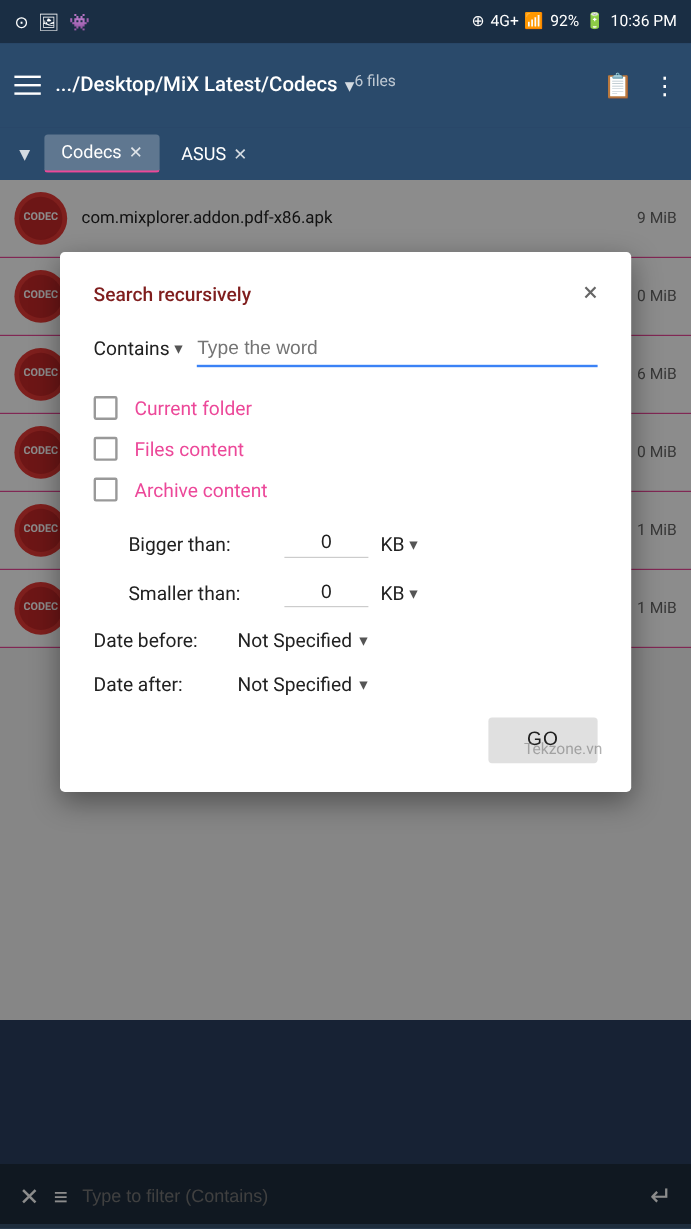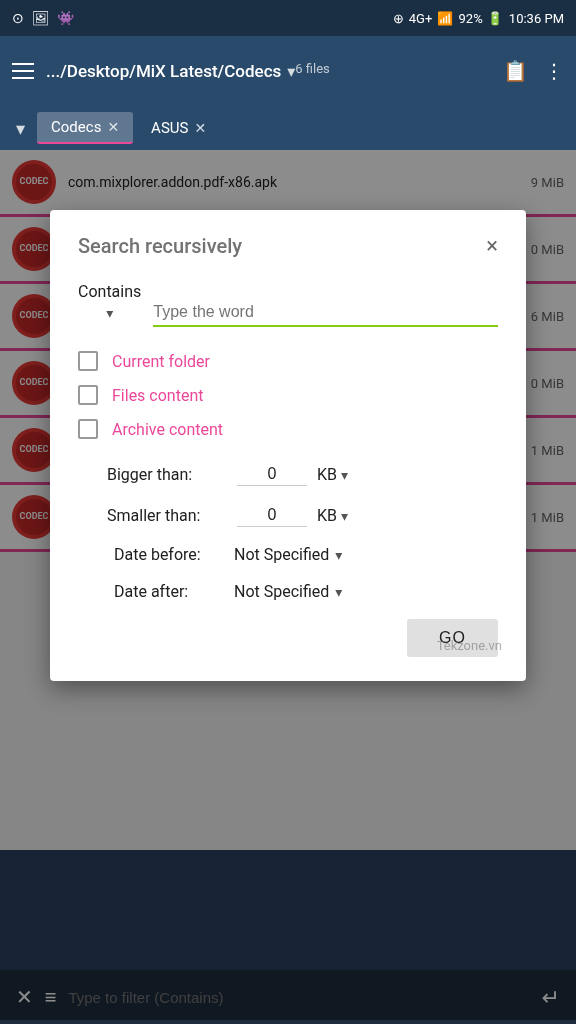--- a/index.html
+++ b/index.html
@@ -143,21 +143,21 @@
       left: 0;
       width: 576px;
       height: 700px;
       background: #f5f5f5;
       overflow: hidden;
     }
     .file-row {
       display: flex;
       align-items: center;
       padding: 10px 12px;
-      border-bottom: 3px solid #ec4899;
+      border-bottom: 1px solid #ec4899;
       background: white;
       gap: 12px;
     }
     .file-icon {
       width: 44px;
       height: 44px;
       border-radius: 50%;
       background: #e53935;
       display: flex;
       align-items: center;
@@ -216,22 +216,22 @@
       z-index: 20;
       padding: 24px 28px 24px 28px;
     }
     .dialog-header {
       display: flex;
       align-items: center;
       justify-content: space-between;
       margin-bottom: 24px;
     }
     .dialog-title {
-      font-size: 20px;
-      color: #737373;
+      font-size: 16px;
+      color: #7f1d1d;
       font-weight: 500;
     }
     .dialog-close {
       font-size: 22px;
       color: #666;
       cursor: pointer;
       line-height: 1;
     }
 
     
@@ -243,29 +243,28 @@
     }
     .contains-btn {
       display: flex;
       align-items: center;
       gap: 4px;
       color: #212121;
       font-size: 16px;
       cursor: pointer;
       flex-shrink: 0;
       padding-bottom: 6px;
-      flex-direction: column;
     }
     .contains-arrow {
       font-size: 14px;
       color: #555;
     }
     .search-input-wrap {
       flex: 1;
-      border-bottom: 2px solid #84cc16;
+      border-bottom: 2px solid #3b82f6;
       padding-bottom: 4px;
     }
     .search-input {
       width: 100%;
       border: none;
       outline: none;
       font-size: 16px;
       color: #999;
       background: transparent;
     }
@@ -331,21 +330,20 @@
       font-size: 14px;
       color: #555;
     }
 
     
     .date-row {
       display: flex;
       align-items: flex-end;
       gap: 10px;
       margin-bottom: 18px;
-      margin-left: 36px;
     }
     .date-label {
       font-size: 16px;
       color: #212121;
       min-width: 110px;
     }
     .date-value {
       display: flex;
       align-items: center;
       gap: 6px;

